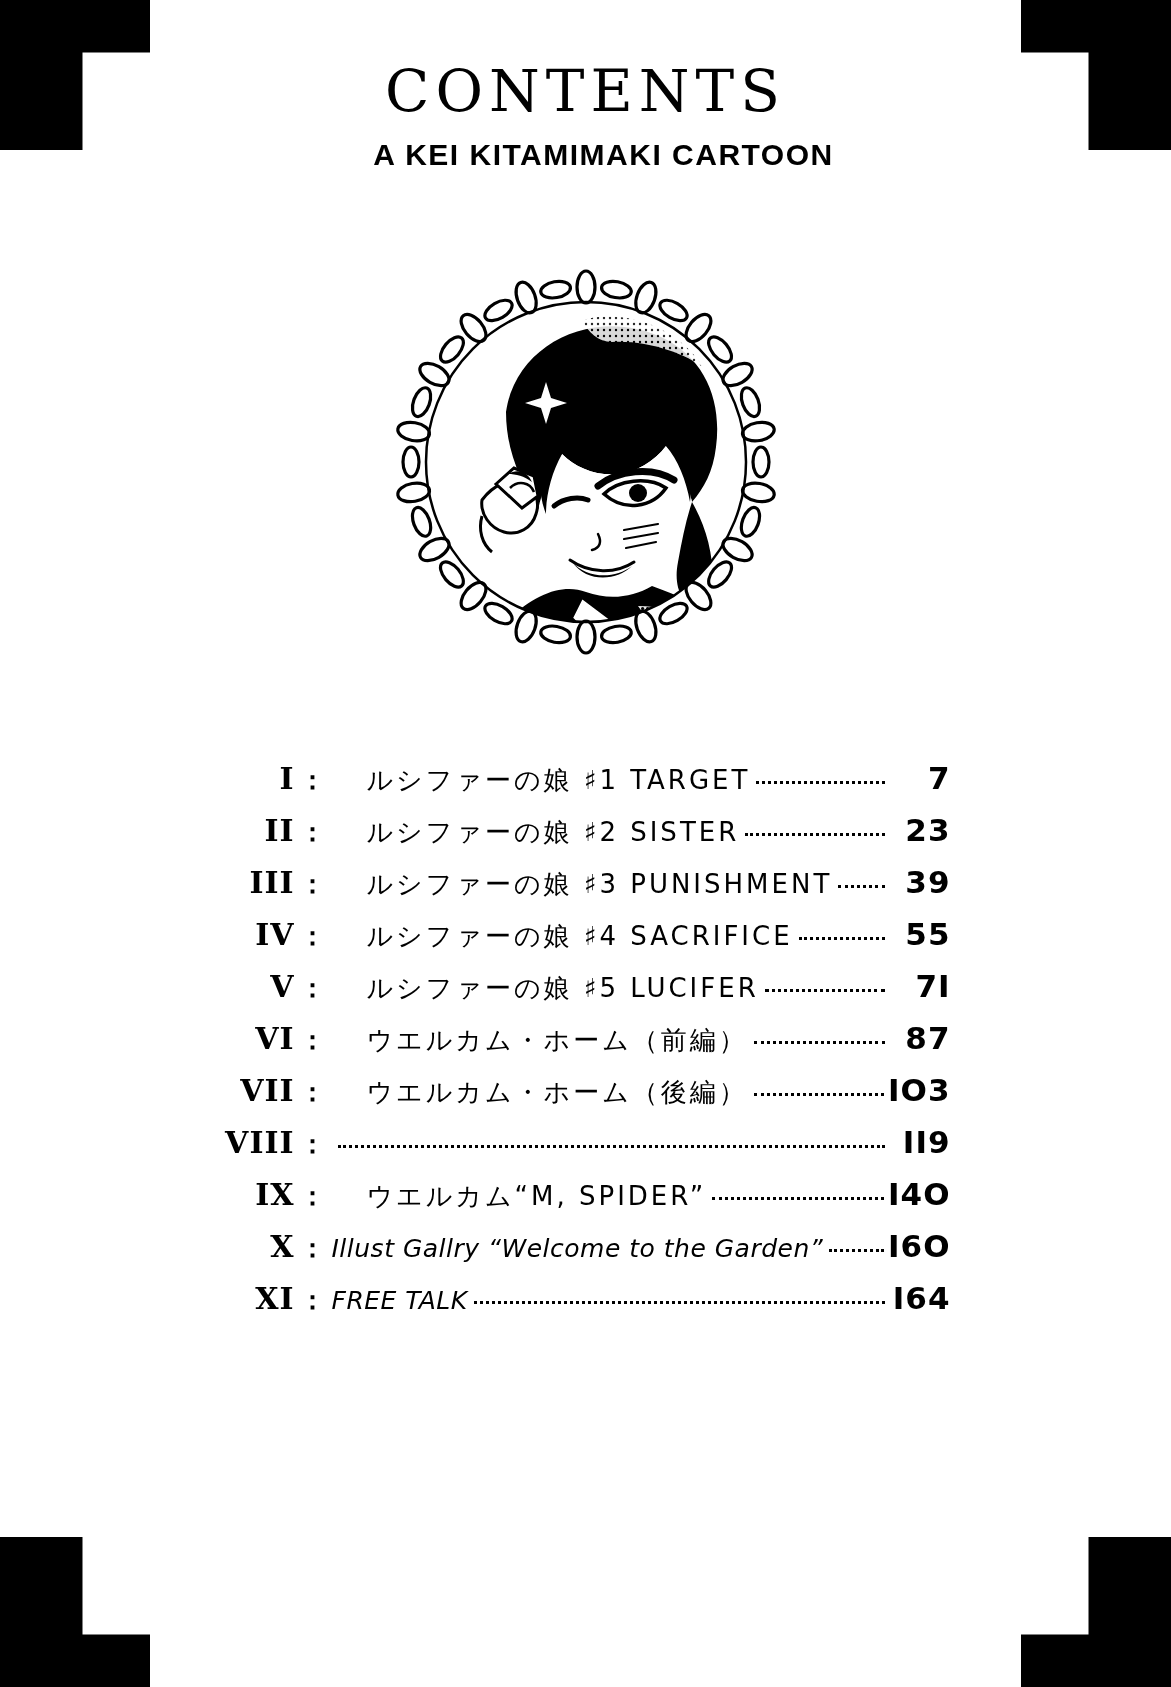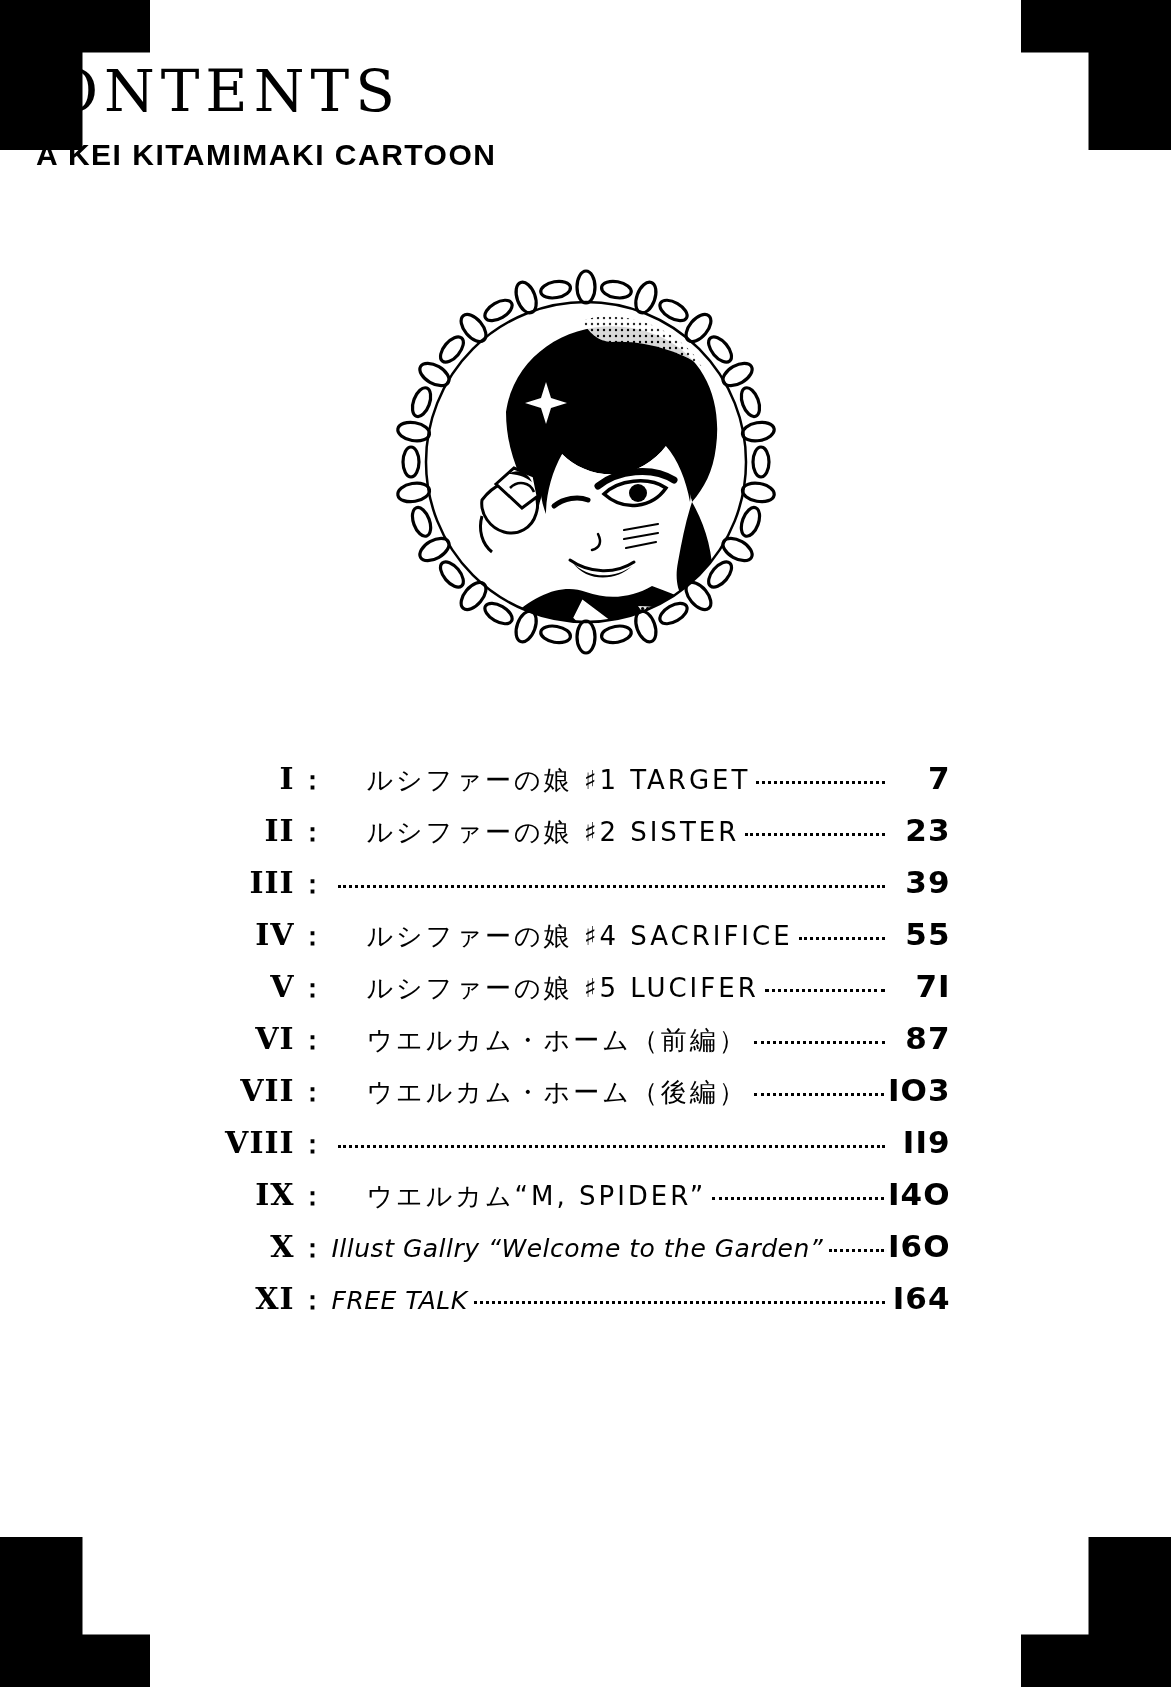--- a/index.html
+++ b/index.html
@@ -27,20 +27,21 @@
   .corner.tr { top: 0; right: 0; clip-path: polygon(0 0, 100% 0, 100% 100%, 45% 100%, 45% 35%, 0 35%); }
   .corner.bl { bottom: 0; left: 0; clip-path: polygon(0 0, 55% 0, 55% 65%, 100% 65%, 100% 100%, 0 100%); }
   .corner.br { bottom: 0; right: 0; clip-path: polygon(45% 0, 100% 0, 100% 100%, 0 100%, 0 65%, 45% 65%); }
 
   
   .header {
     position: absolute;
     top: 62px;
     left: 0;
     width: 100%;
+    text-align: center;
   }
   .contents-title {
     font-family: "DejaVu Serif", serif;
     font-size: 58px;
     letter-spacing: 6px;
     font-weight: 400;
     line-height: 1;
     margin: 0;
     -webkit-text-stroke: 0px;
   }
@@ -350,20 +351,21 @@
       <div class="toc-row">
         <span class="num">II</span>
         <span class="colon">：</span>
         <span class="label jp">ルシファーの娘 ♯2  SISTER</span>
         <span class="dots"></span>
         <span class="page">23</span>
       </div>
       <div class="toc-row">
         <span class="num">III</span>
         <span class="colon">：</span>
+        <span class="label jp">ルシファーの娘 ♯3  PUNISHMENT</span>
         <span class="dots"></span>
         <span class="page">39</span>
       </div>
       <div class="toc-row">
         <span class="num">IV</span>
         <span class="colon">：</span>
         <span class="label jp">ルシファーの娘 ♯4  SACRIFICE</span>
         <span class="dots"></span>
         <span class="page">55</span>
       </div>

